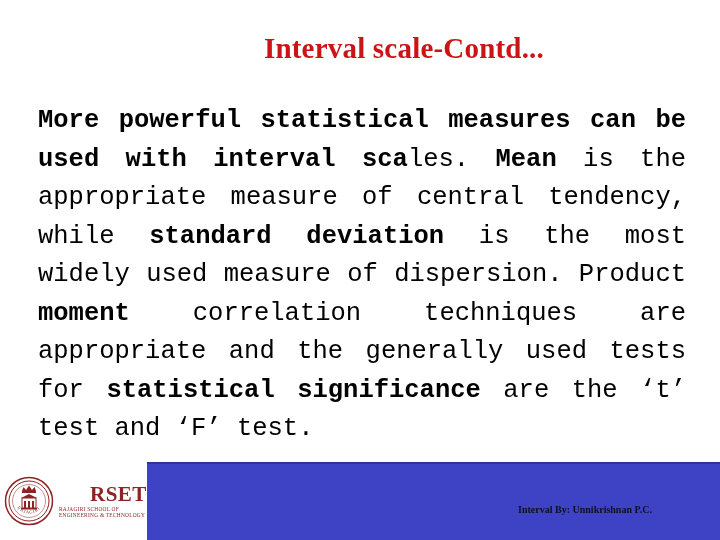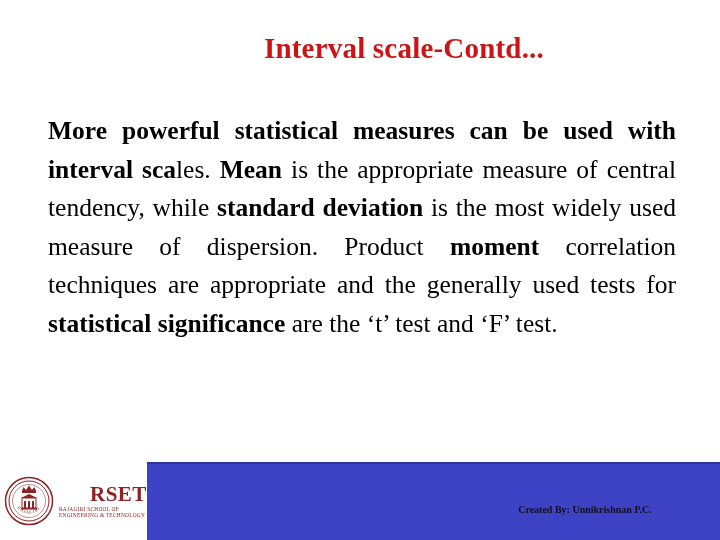--- a/index.html
+++ b/index.html
@@ -43,21 +43,21 @@
     width: 652px;
     font-size: 25.5px;
     line-height: 38.5px;
     color: #000000;
     text-align: justify;
     text-justify: inter-word;
   }
   #body-text .b { font-weight: bold; }
   #body-text .r { font-weight: normal; }
   
-  #body-text p { margin: 12px; }
+  #body-text p { margin: 2px; font-family: Liberation Mono, monospace; }
 
   
   #footer-band {
     position: absolute;
     left: 0;
     top: 462px;
     width: 720px;
     height: 78px;
     background: #3d43c4;
     border-top: 2px solid #2f3596;
@@ -148,15 +148,15 @@
         <textPath href="#sealArc" startOffset="12%">RAJAGIRI</textPath>
       </text>
     </svg>
     <div id="logo-wordmark">
       <div id="logo-name">RSET</div>
       <div id="logo-sub1">RAJAGIRI SCHOOL OF</div>
       <div id="logo-sub2">ENGINEERING &amp; TECHNOLOGY</div>
     </div>
   </div>
 
-  <div id="credit">Created By: Unnikrishnan P.C.</div>
+  <div id="credit">Interval By: Unnikrishnan P.C.</div>
 
 </div>
 
 </body></html>

